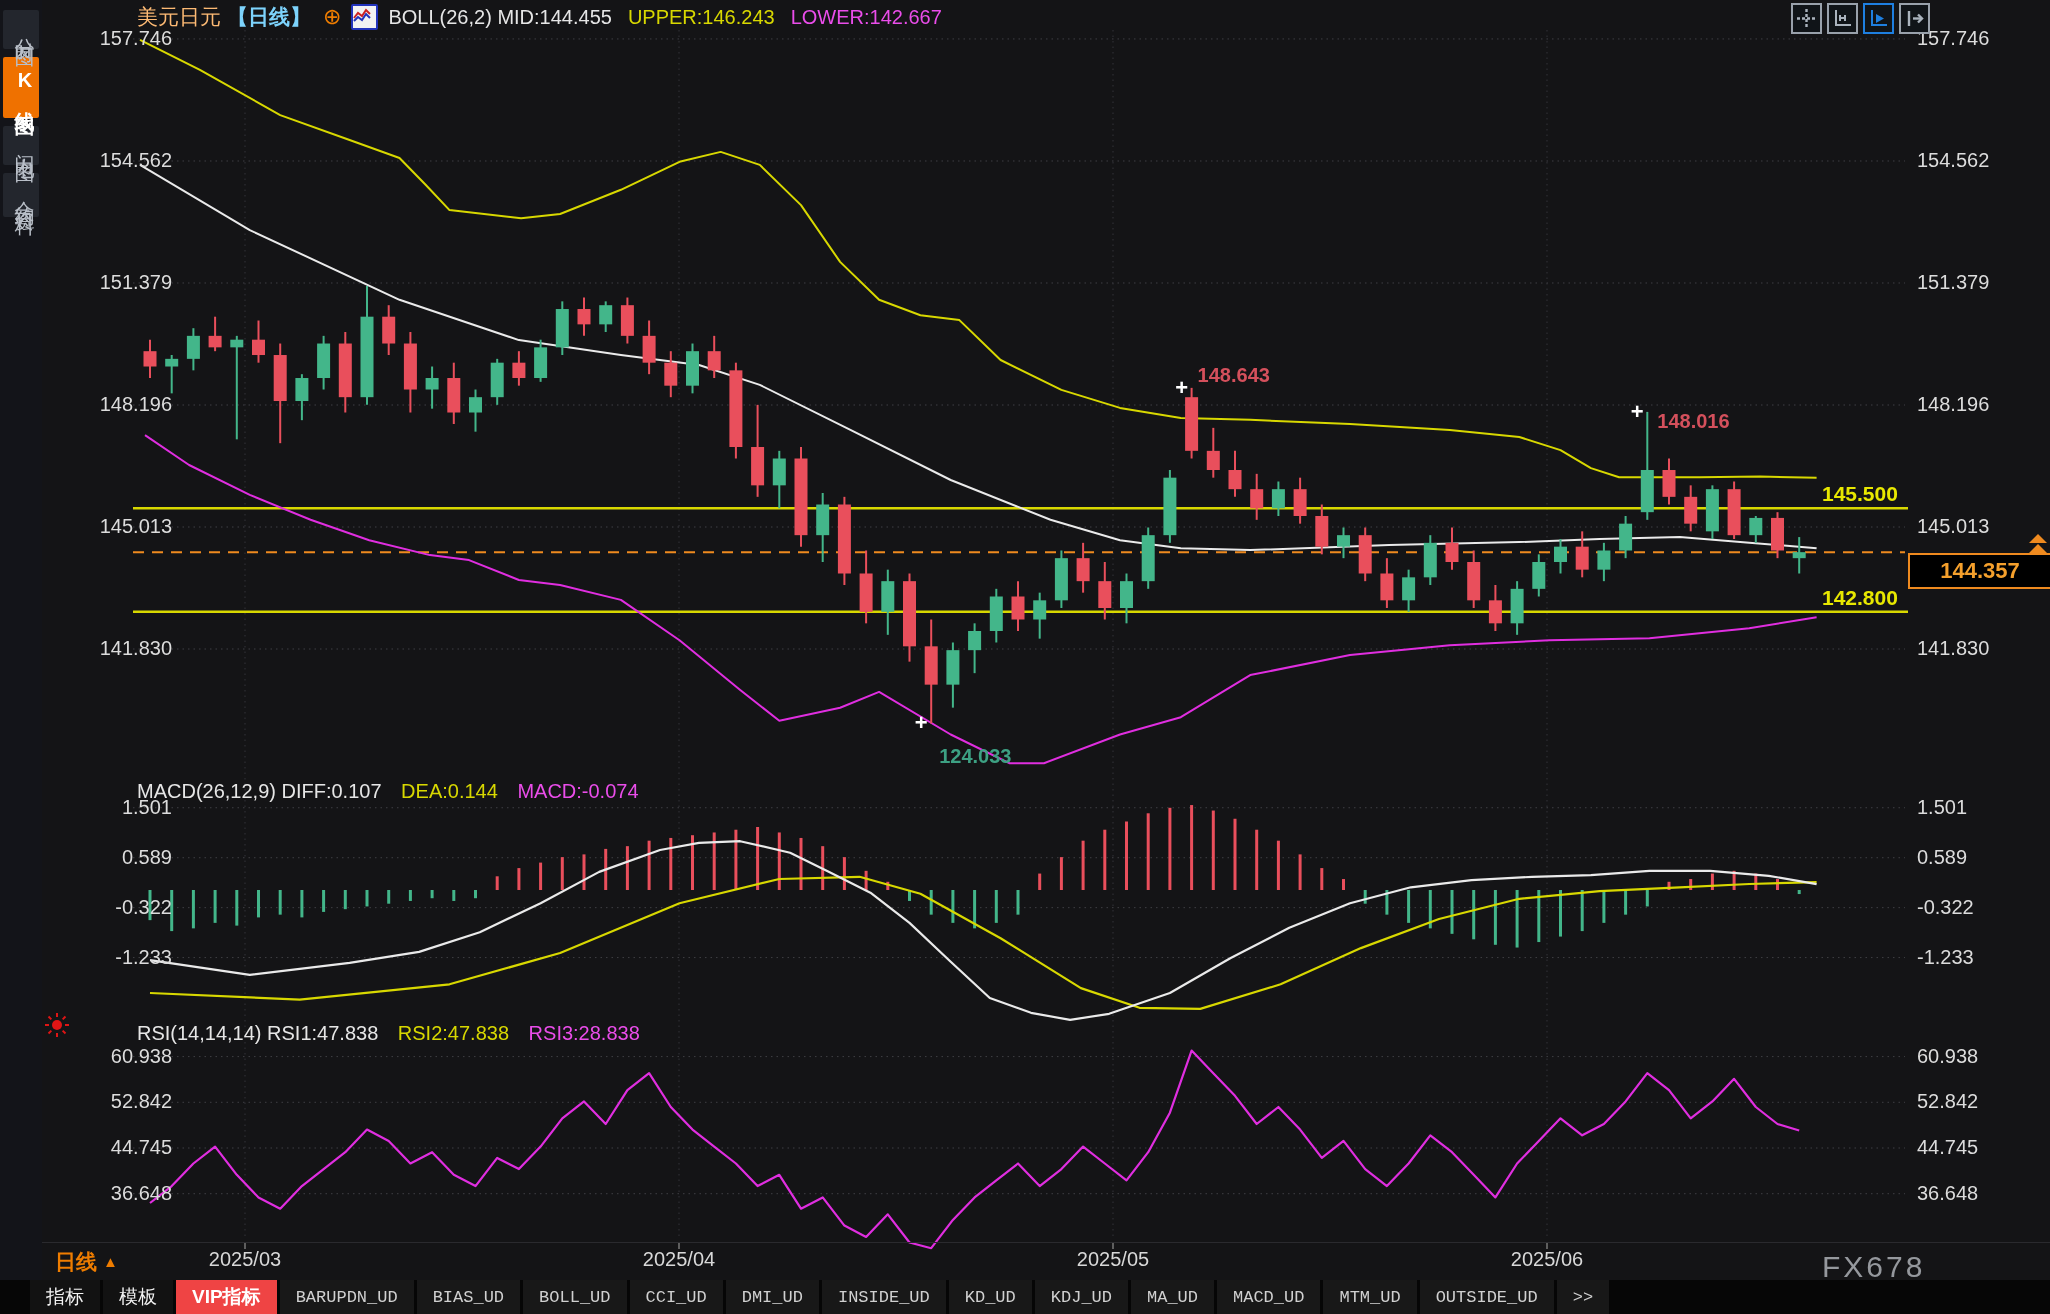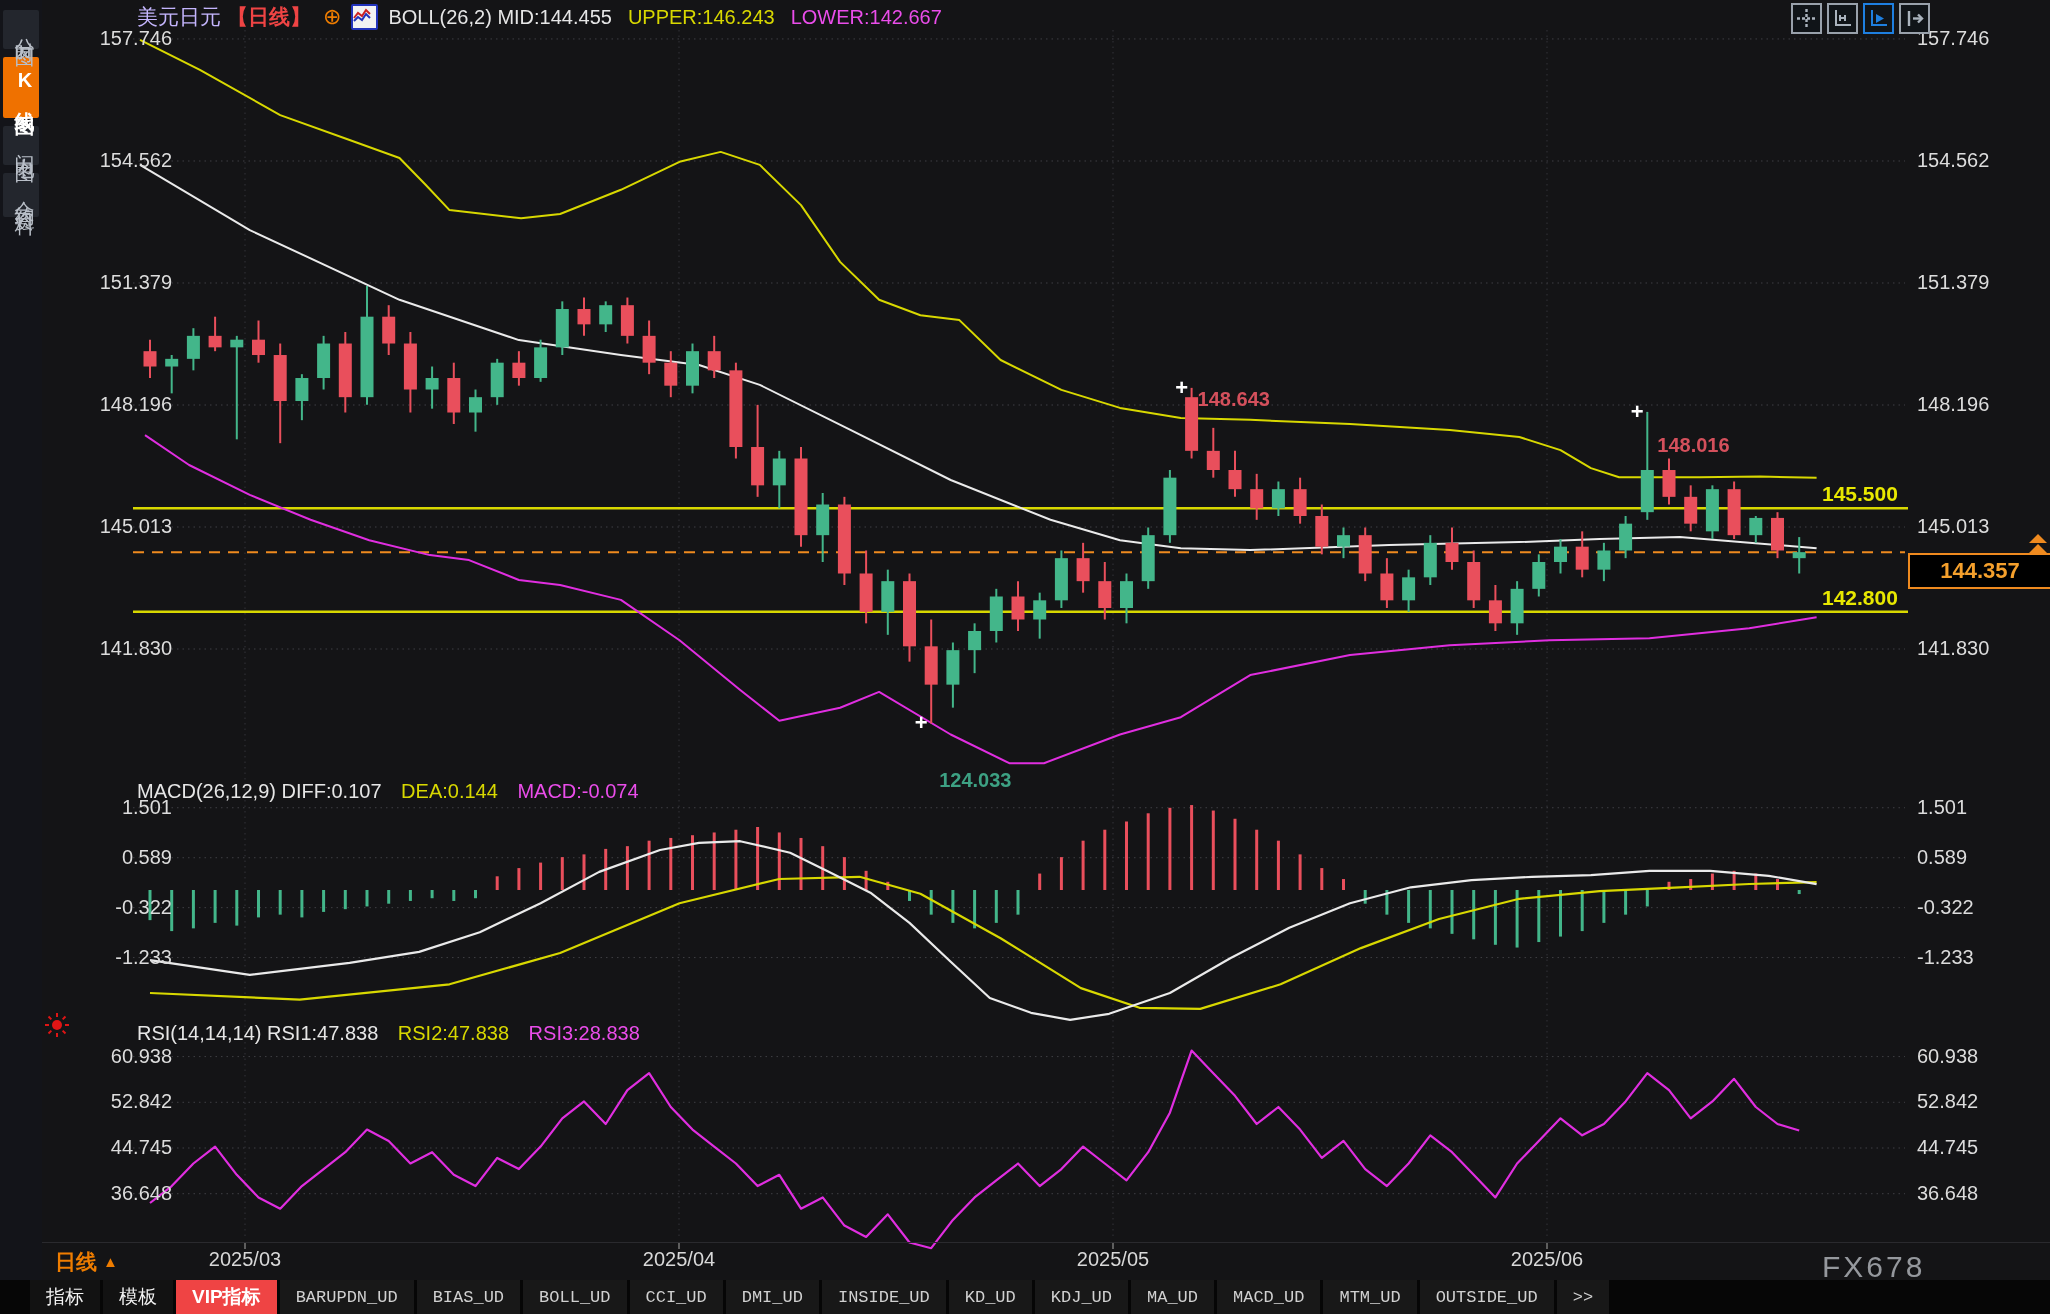--- a/index.html
+++ b/index.html
@@ -5,26 +5,26 @@
   html,body{margin:0;padding:0;background:#0c0c0d;}
   body{width:2050px;height:1314px;position:relative;overflow:hidden;
        font-family:"Liberation Sans",sans-serif;-webkit-font-smoothing:antialiased;}
   #chart-bg{position:absolute;left:42px;top:0;right:0;bottom:34px;background:#141416;}
   #chart-svg{position:absolute;left:0;top:0;z-index:1;}
   #labels{position:absolute;left:0;top:0;width:2050px;height:1314px;z-index:2;pointer-events:none;}
   .tick{position:absolute;font-size:20px;color:#dcdcdc;white-space:nowrap;}
   .tick.left{width:112px;text-align:right;left:60px;}
   .tick.right{left:1917px;text-align:left;}
   .month{position:absolute;top:1248px;width:140px;text-align:center;font-size:20px;color:#d8d8d8;}
-  .ann{position:absolute;font-size:20px;font-weight:bold;white-space:nowrap;margin-top:24px;}
+  .ann{position:absolute;font-size:20px;font-weight:bold;white-space:nowrap;}
   .hline-label{position:absolute;font-size:21px;font-weight:bold;color:#e8e800;white-space:nowrap;}
   
   #legend{position:absolute;left:137px;top:4px;height:26px;display:flex;align-items:center;z-index:4;white-space:nowrap;}
-  #legend .sym{color:#c4b5fd;font-size:21px;}
-  #legend .per{color:#ef4444;font-size:21px;font-weight:bold;margin-left:6px;}
+  #legend .sym{color:#fdba74;font-size:21px;}
+  #legend .per{color:#7dd3fc;font-size:21px;font-weight:bold;margin-left:6px;}
   #legend .plus-circle{display:inline-block;margin:0 10px 0 12px;color:#ef7d00;font-size:22px;line-height:22px;}
   #legend .chart-ico{width:23px;height:22px;background:#f2f2f2;border:2px solid #2233bb;border-radius:2px;margin-right:10px;display:inline-block;}
   #legend .boll{color:#e6e6e6;font-size:20px;}
   #legend .upper{color:#d8d800;font-size:20px;margin-left:16px;}
   #legend .lower{color:#ea4dea;font-size:20px;margin-left:16px;}
   
   .panel-header{position:absolute;left:137px;font-size:20px;z-index:4;white-space:nowrap;}
   .panel-header .w{color:#e6e6e6;} .panel-header .y{color:#d8d800;margin-left:14px;} .panel-header .m{color:#ea4dea;margin-left:14px;}
   
   #sidebar{position:absolute;left:0;top:0;width:42px;height:1280px;background:#131419;z-index:5;}

